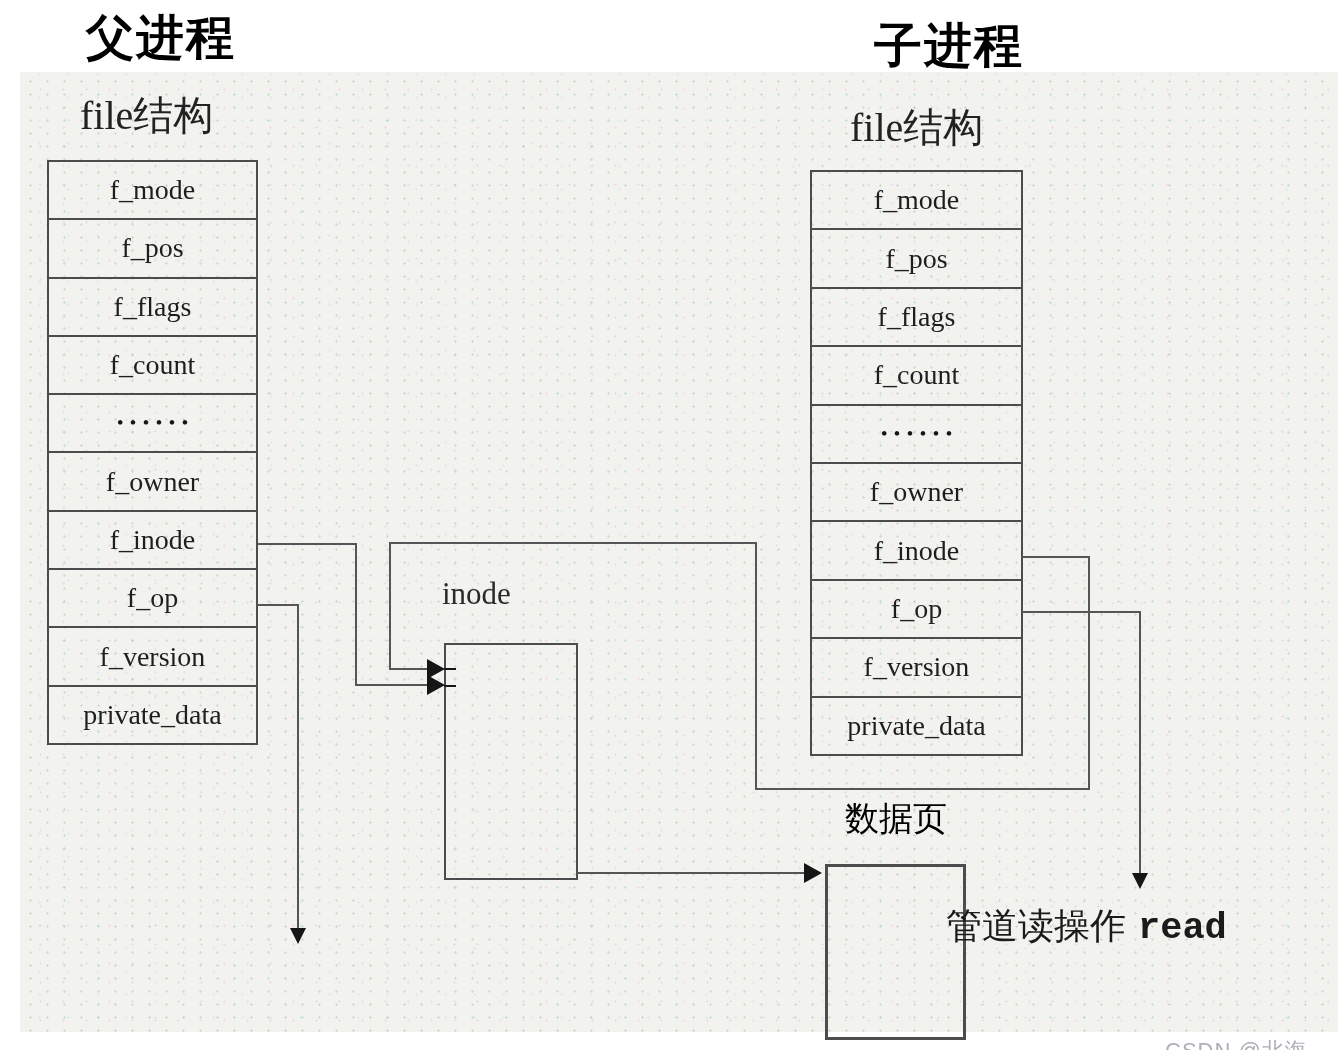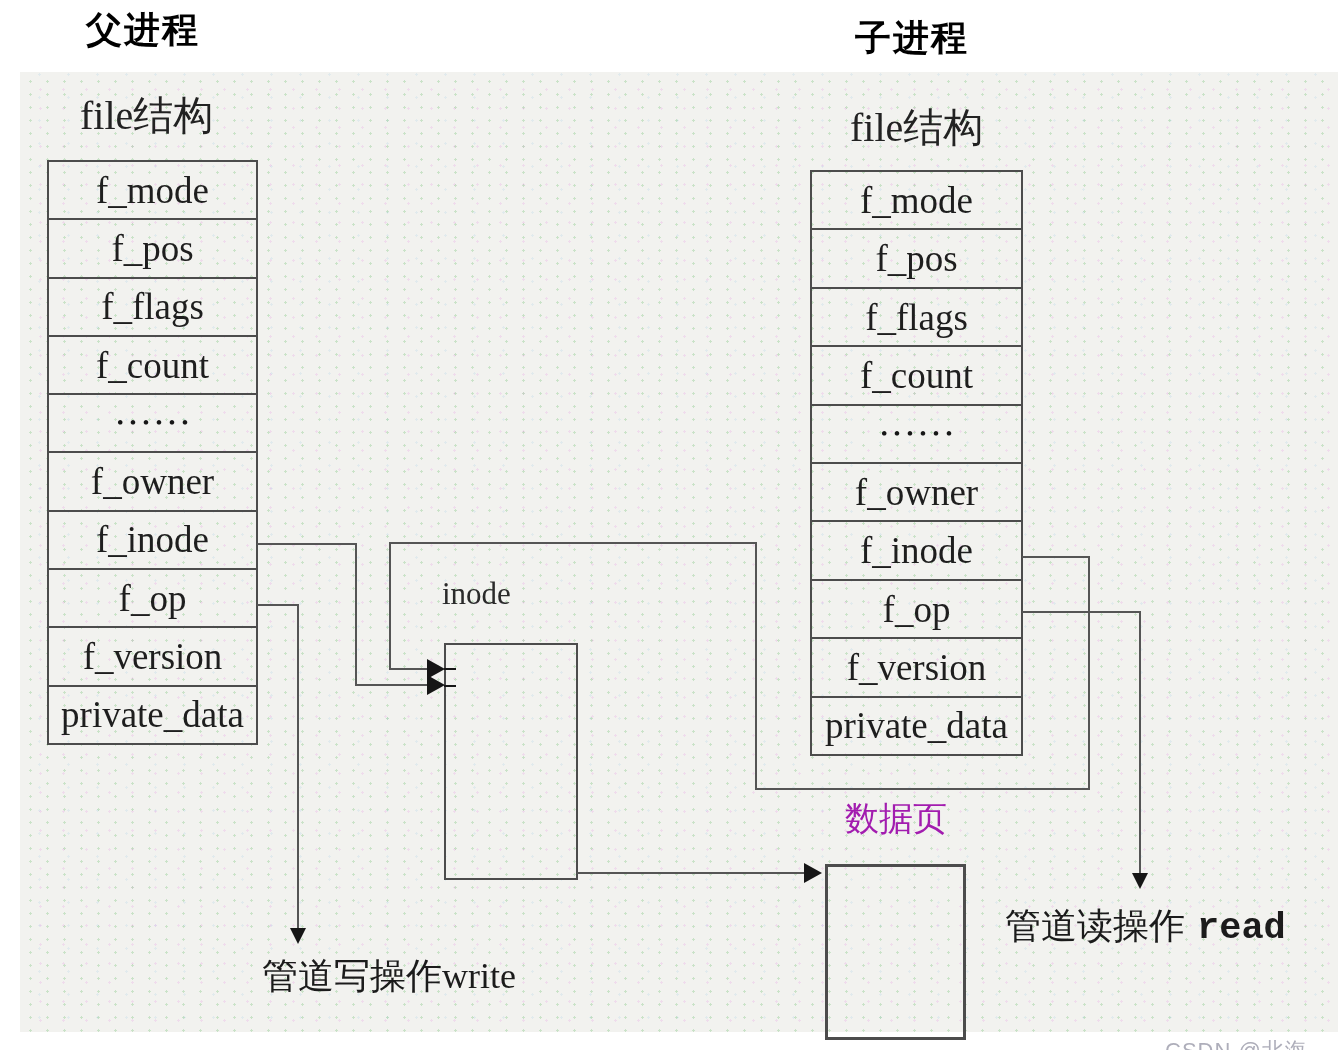--- a/index.html
+++ b/index.html
@@ -20,48 +20,48 @@
     background-color:var(--bg);
     background-image:
       radial-gradient(circle, rgba(110,190,110,0.30) 1.2px, transparent 1.4px),
       radial-gradient(circle, rgba(225,130,225,0.20) 1.2px, transparent 1.4px),
       radial-gradient(circle, rgba(130,190,230,0.15) 1px,   transparent 1.2px);
     background-size:17px 13px, 23px 19px, 29px 23px;
     background-position:2px 3px, 9px 8px, 5px 14px;
   }
   .title{
     position:absolute;font-family:"Liberation Sans","DejaVu Sans",sans-serif;
-    font-weight:bold;font-size:36px;color:#000;letter-spacing:2px;white-space:nowrap;
+    font-weight:bold;font-size:48px;color:#000;letter-spacing:2px;white-space:nowrap;
   }
   .parent-title{left:86px;top:6px;}
-  .child-title{left:855px;top:14px;}
+  .child-title{left:874px;top:14px;}
   .struct-label{position:absolute;font-size:40px;color:#222;white-space:nowrap;}
   .parent-file-label{left:80px;top:88px;}
   .child-file-label{left:850px;top:100px;}
   .struct-table{
     position:absolute;border:2px solid var(--border);
     display:flex;flex-direction:column;box-sizing:border-box;
   }
   .parent-table{left:47px;top:160px;width:211px;height:585px;}
   .child-table{left:810px;top:170px;width:213px;height:586px;}
   .trow{
     flex:1;border-top:2px solid var(--border);
     display:flex;align-items:center;justify-content:center;
-    font-size:37px;color:var(--text);white-space:nowrap;
+    font-size:28px;color:var(--text);white-space:nowrap;
   }
   .trow:first-child{border-top:none;}
   .trow.dots{font-size:17px;letter-spacing:7px;font-weight:bold;color:#161616;padding-left:7px;}
   .box{position:absolute;border:2px solid var(--border);box-sizing:border-box;background:transparent;}
   .inode-box{left:444px;top:643px;width:134px;height:237px;}
   .data-box{left:825px;top:864px;width:141px;height:176px;border-width:3px;}
   .inode-label{position:absolute;left:442px;top:576px;font-size:31px;color:#2a2a2a;}
-  .datapage-label{position:absolute;left:845px;top:796px;font-size:34px;color:#a21caf;white-space:nowrap;}
+  .datapage-label{position:absolute;left:845px;top:796px;font-size:34px;color:#000000;white-space:nowrap;}
   .op-label{position:absolute;font-size:36px;color:#1b1b1b;white-space:nowrap;}
   .write-label{left:262px;top:952px;}
-  .read-label{left:1005px;top:902px;}
+  .read-label{left:946px;top:902px;}
   .read-en{font-family:"Liberation Mono","DejaVu Sans Mono",monospace;font-weight:bold;margin-left:12px;font-size:37px;}
   .hline{position:absolute;height:2px;background:var(--line);}
   .vline{position:absolute;width:2px;background:var(--line);}
   .stub{position:absolute;height:2px;background:var(--arrow);}
   .arrow-right{
     position:absolute;width:0;height:0;
     border-top:10px solid transparent;border-bottom:10px solid transparent;
     border-left:18px solid var(--arrow);
   }
   .arrow-down{
@@ -137,21 +137,20 @@
       <div class="trow">f_version</div>
       <div class="trow">private_data</div>
     </div>
 
   <div class="inode-label">inode</div>
   <div class="box inode-box"></div>
 
   <div class="datapage-label">数据页</div>
   <div class="box data-box"></div>
 
-  <div class="op-label write-label">管道写操作write</div>
   <div class="op-label read-label">
     <span>管道读操作</span><span class="read-en">read</span>
   </div>
 
   <div class="hline l-p-inode-h1"></div>
   <div class="vline l-p-inode-v"></div>
   <div class="hline l-p-inode-h2"></div>
   <div class="arrow-right ar-p-inode"></div>
 
   <div class="hline l-p-op-h"></div>

